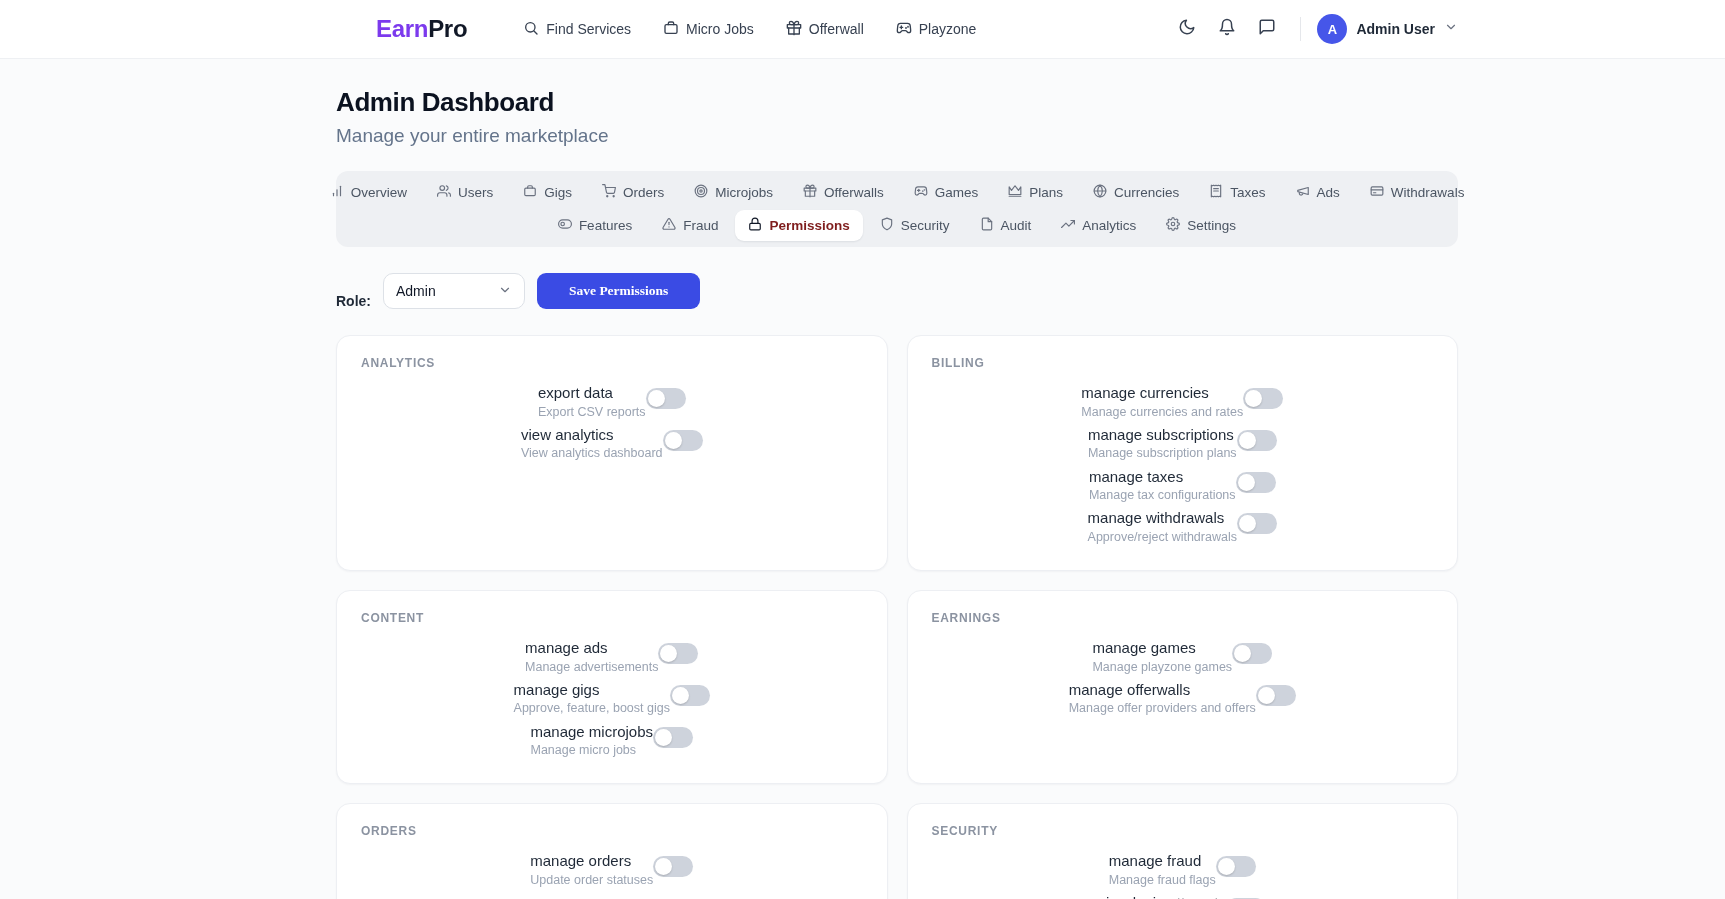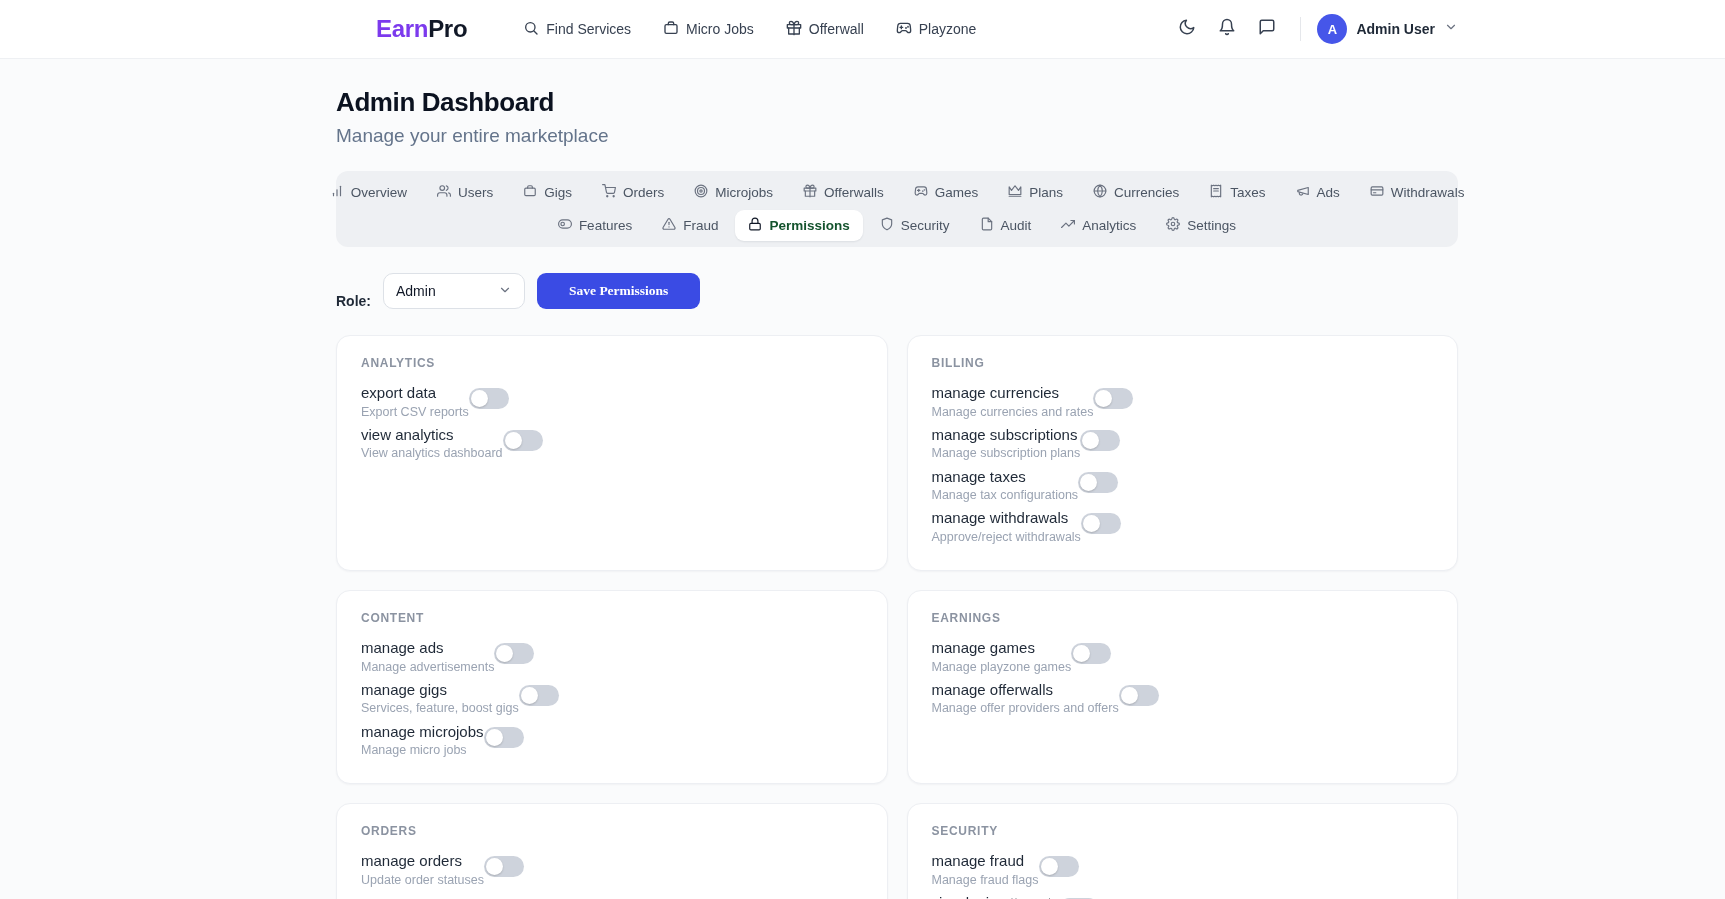--- a/index.html
+++ b/index.html
@@ -33,41 +33,41 @@
   .page-title { font-size:26px; font-weight:700; color:#0b1220; letter-spacing:-0.4px; }
   .page-sub { margin-top:7px; font-size:19px; color:#64748b; }
 
   
   .tabs { margin-top:24px; background:#eef0f3; border-radius:12px; padding:6px;
     display:flex; flex-direction:column; gap:2px; }
   .tab-row { display:flex; justify-content:center; align-items:center; gap:4px; }
   .tab { display:inline-flex; align-items:center; gap:7px; padding:7px 13px; border-radius:9px;
     font-size:13.5px; color:#4b5563; cursor:pointer; white-space:nowrap; }
   .tab .icon svg { width:14px; height:14px; color:#6b7280; }
-  .tab.active { background:#ffffff; color:#14532d; font-weight:700;
+  .tab.active { background:#ffffff; color:#7f1d1d; font-weight:700;
     box-shadow:0 1px 2px rgba(16,24,40,.08);align-items:center; }
   .tab.active .icon svg { color:#111827; }
 
   
   .controls { margin-top:26px; display:flex; align-items:flex-end; gap:12px; }
   .role-label { font-size:14px; font-weight:600; color:#1f2937; }
   .select { width:142px; height:36px; border:1px solid #dde1e7; border-radius:10px; background:#fff;
     display:flex; align-items:center; justify-content:space-between; padding:0 12px;
     font-size:14px; color:#111827; cursor:pointer; }
   .select .icon svg { width:14px; height:14px; color:#6b7280; }
   .btn-primary { height:36px; padding:0 32px; border-radius:9px; background:var(--accent);
     color:#fff; font-size:13.5px; font-weight:700; border:none; cursor:pointer;
     font-family:Liberation Serif, serif; }
 
   
   .grid { margin-top:26px; display:grid; grid-template-columns:1fr 1fr; gap:19px; padding-bottom:40px; }
   .card { background:#fff; border:1px solid #edeff3; border-radius:14px; padding:20px 24px;
     box-shadow:0 1px 2px rgba(16,24,40,.04); min-height:90px; }
   .card-title { font-size:12px; font-weight:700; letter-spacing:.06em; color:#8b93a1; margin-bottom:13px; }
-  .perm { display:flex; justify-content:flex-start; align-items:flex-start; margin-bottom:5px; }
+  .perm { display:flex; justify-content:center; align-items:flex-start; margin-bottom:5px; }
   .perm-name { font-size:15px; font-weight:500; color:#1f2937; line-height:1.3; }
   .perm-desc { font-size:12.5px; color:#9aa3b2; line-height:1.3; margin-top:1px; }
   .toggle { width:40px; height:21px; border-radius:11px; background:#ced3dc; position:relative;
     flex-shrink:0; margin-top:5px; cursor:pointer; }
   .toggle::after { content:''; position:absolute; left:2px; top:2px; width:17px; height:17px;
     border-radius:50%; background:#fff; box-shadow:0 1px 2px rgba(0,0,0,.18); }
 </style>
 </head>
 <body>
 
@@ -366,21 +366,21 @@
         <div class="perm">
           <div>
             <div class="perm-name">manage ads</div>
             <div class="perm-desc">Manage advertisements</div>
           </div>
           <div class="toggle"></div>
         </div>
         <div class="perm">
           <div>
             <div class="perm-name">manage gigs</div>
-            <div class="perm-desc">Services, feature, boost gigs</div>
+            <div class="perm-desc">Approve, feature, boost gigs</div>
           </div>
           <div class="toggle"></div>
         </div>
         <div class="perm">
           <div>
             <div class="perm-name">manage microjobs</div>
             <div class="perm-desc">Manage micro jobs</div>
           </div>
           <div class="toggle"></div>
         </div>

